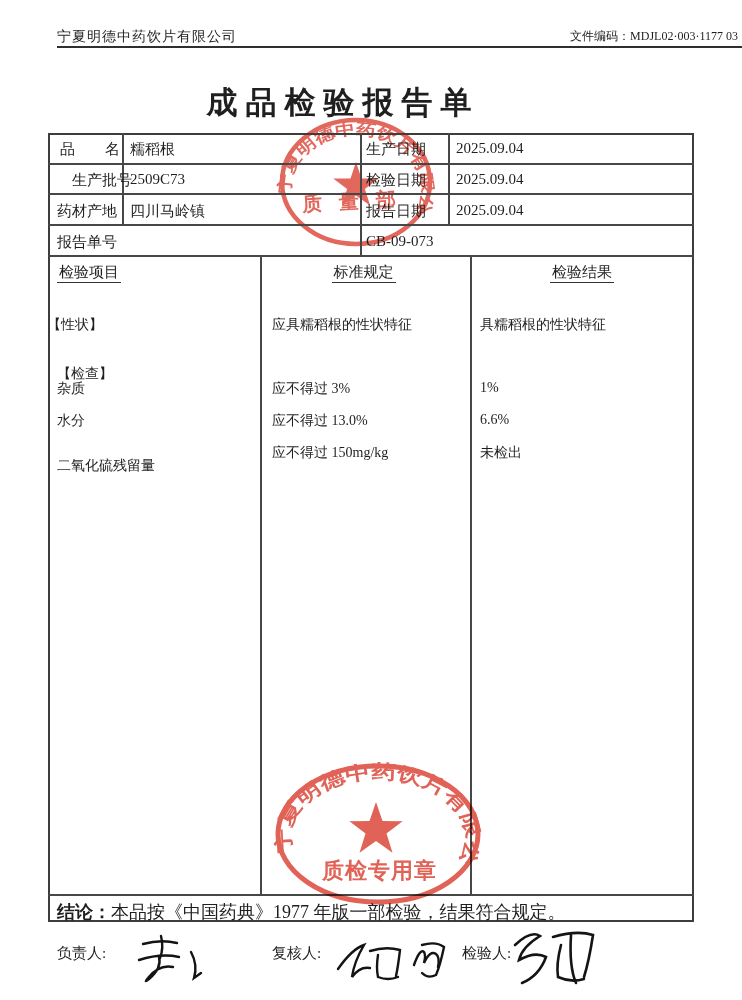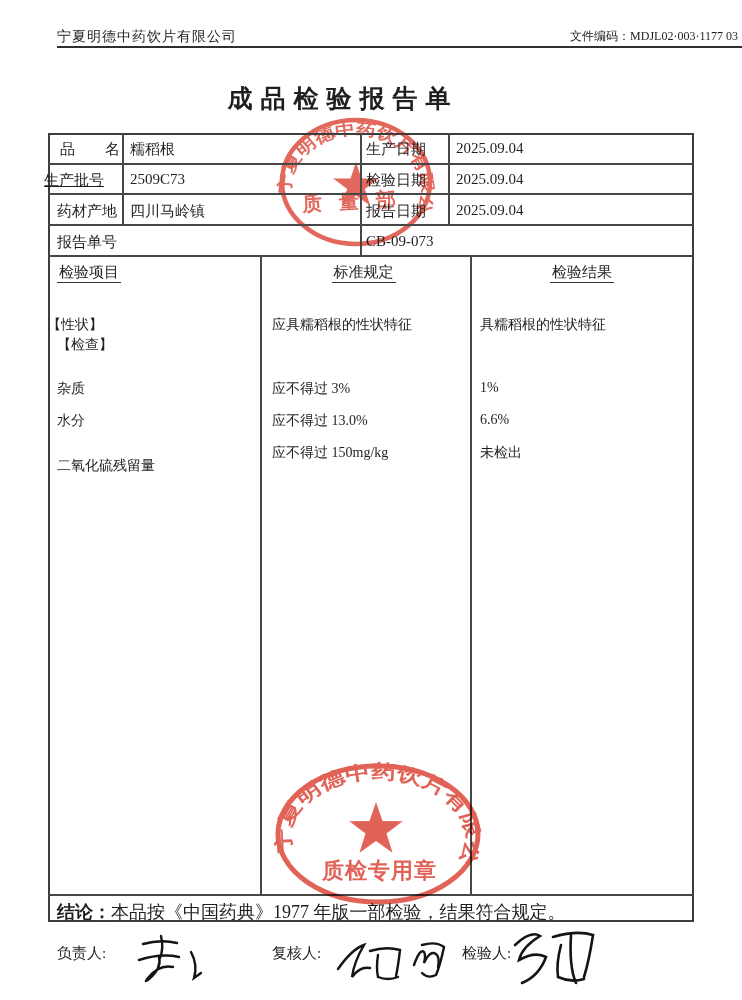--- a/index.html
+++ b/index.html
@@ -7,21 +7,21 @@
     width:742px;height:1000px;position:relative;background:#ffffff;
     font-family:"Liberation Serif","DejaVu Serif",serif;
     color:#1f1f1f;overflow:hidden;
   }
   .abs{position:absolute;}
   
   .ph-company{left:57px;top:28px;font-size:14px;letter-spacing:1px;}
   .ph-code{right:4px;top:28px;font-size:12px;}
   .ph-rule{left:57px;top:46px;width:685px;height:2px;background:#2f2f2f;}
   
-  .title{left:0;top:82px;width:686px;text-align:center;font-size:25px;font-weight:bold;letter-spacing:8px;}
+  .title{left:0;top:82px;width:686px;text-align:center;font-size:31px;font-weight:bold;letter-spacing:8px;}
   
   .frame{left:48px;top:133px;width:646px;height:789px;border:2px solid #3d3d3d;box-sizing:border-box;}
   .hline{height:2px;background:#474747;}
   .vline{width:2px;background:#474747;}
   .cell-text{font-size:15px;white-space:nowrap;}
   .hdr{font-size:15px;}
   .hdr span{border-bottom:1px solid #333;padding:0 2px 2px 2px;}
   .small{font-size:14px;}
   .conclusion{font-size:18px;}
   .conclusion b{font-weight:bold;}
@@ -65,42 +65,42 @@
 <div class="abs vline" style="left:448px;top:133px;height:91px;"></div>
 
 <div class="abs vline" style="left:260px;top:255px;height:639px;"></div>
 <div class="abs vline" style="left:470px;top:255px;height:639px;"></div>
 
 <div class="abs cell-text" style="left:60px;top:140px;">品　　名</div>
 <div class="abs cell-text" style="left:130px;top:140px;">糯稻根</div>
 <div class="abs cell-text" style="left:366px;top:140px;">生产日期</div>
 <div class="abs cell-text" style="left:456px;top:140px;">2025.09.04</div>
 
-<div class="abs cell-text" style="left:44px;top:171px;text-decoration:underline;">生产批号</div>
+<div class="abs cell-text" style="left:72px;top:171px;">生产批号</div>
 <div class="abs cell-text" style="left:130px;top:171px;">2509C73</div>
 <div class="abs cell-text" style="left:366px;top:171px;">检验日期</div>
 <div class="abs cell-text" style="left:456px;top:171px;">2025.09.04</div>
 
 <div class="abs cell-text" style="left:57px;top:202px;">药材产地</div>
 <div class="abs cell-text" style="left:130px;top:202px;">四川马岭镇</div>
 <div class="abs cell-text" style="left:366px;top:202px;">报告日期</div>
 <div class="abs cell-text" style="left:456px;top:202px;">2025.09.04</div>
 
 <div class="abs cell-text" style="left:57px;top:233px;">报告单号</div>
 <div class="abs cell-text" style="left:366px;top:233px;">CB-09-073</div>
 
 <div class="abs hdr" style="left:57px;top:263px;"><span>检验项目</span></div>
 <div class="abs hdr" style="left:260px;top:263px;width:207px;text-align:center;"><span>标准规定</span></div>
 <div class="abs hdr" style="left:470px;top:263px;width:224px;text-align:center;"><span>检验结果</span></div>
 
 <div class="abs small" style="left:47px;top:316px;">【性状】</div>
 <div class="abs small" style="left:272px;top:316px;">应具糯稻根的性状特征</div>
 <div class="abs small" style="left:480px;top:316px;">具糯稻根的性状特征</div>
 
-<div class="abs small" style="left:57px;top:336px;">【检查】</div>
+<div class="abs small" style="left:57px;top:365px;">【检查】</div>
 
 <div class="abs small" style="left:57px;top:380px;">杂质</div>
 <div class="abs small" style="left:272px;top:380px;">应不得过 3%</div>
 <div class="abs small" style="left:480px;top:380px;">1%</div>
 
 <div class="abs small" style="left:57px;top:412px;">水分</div>
 <div class="abs small" style="left:272px;top:412px;">应不得过 13.0%</div>
 <div class="abs small" style="left:480px;top:412px;">6.6%</div>
 
 <div class="abs small" style="left:57px;top:444px;margin-top:13px;">二氧化硫残留量</div>

